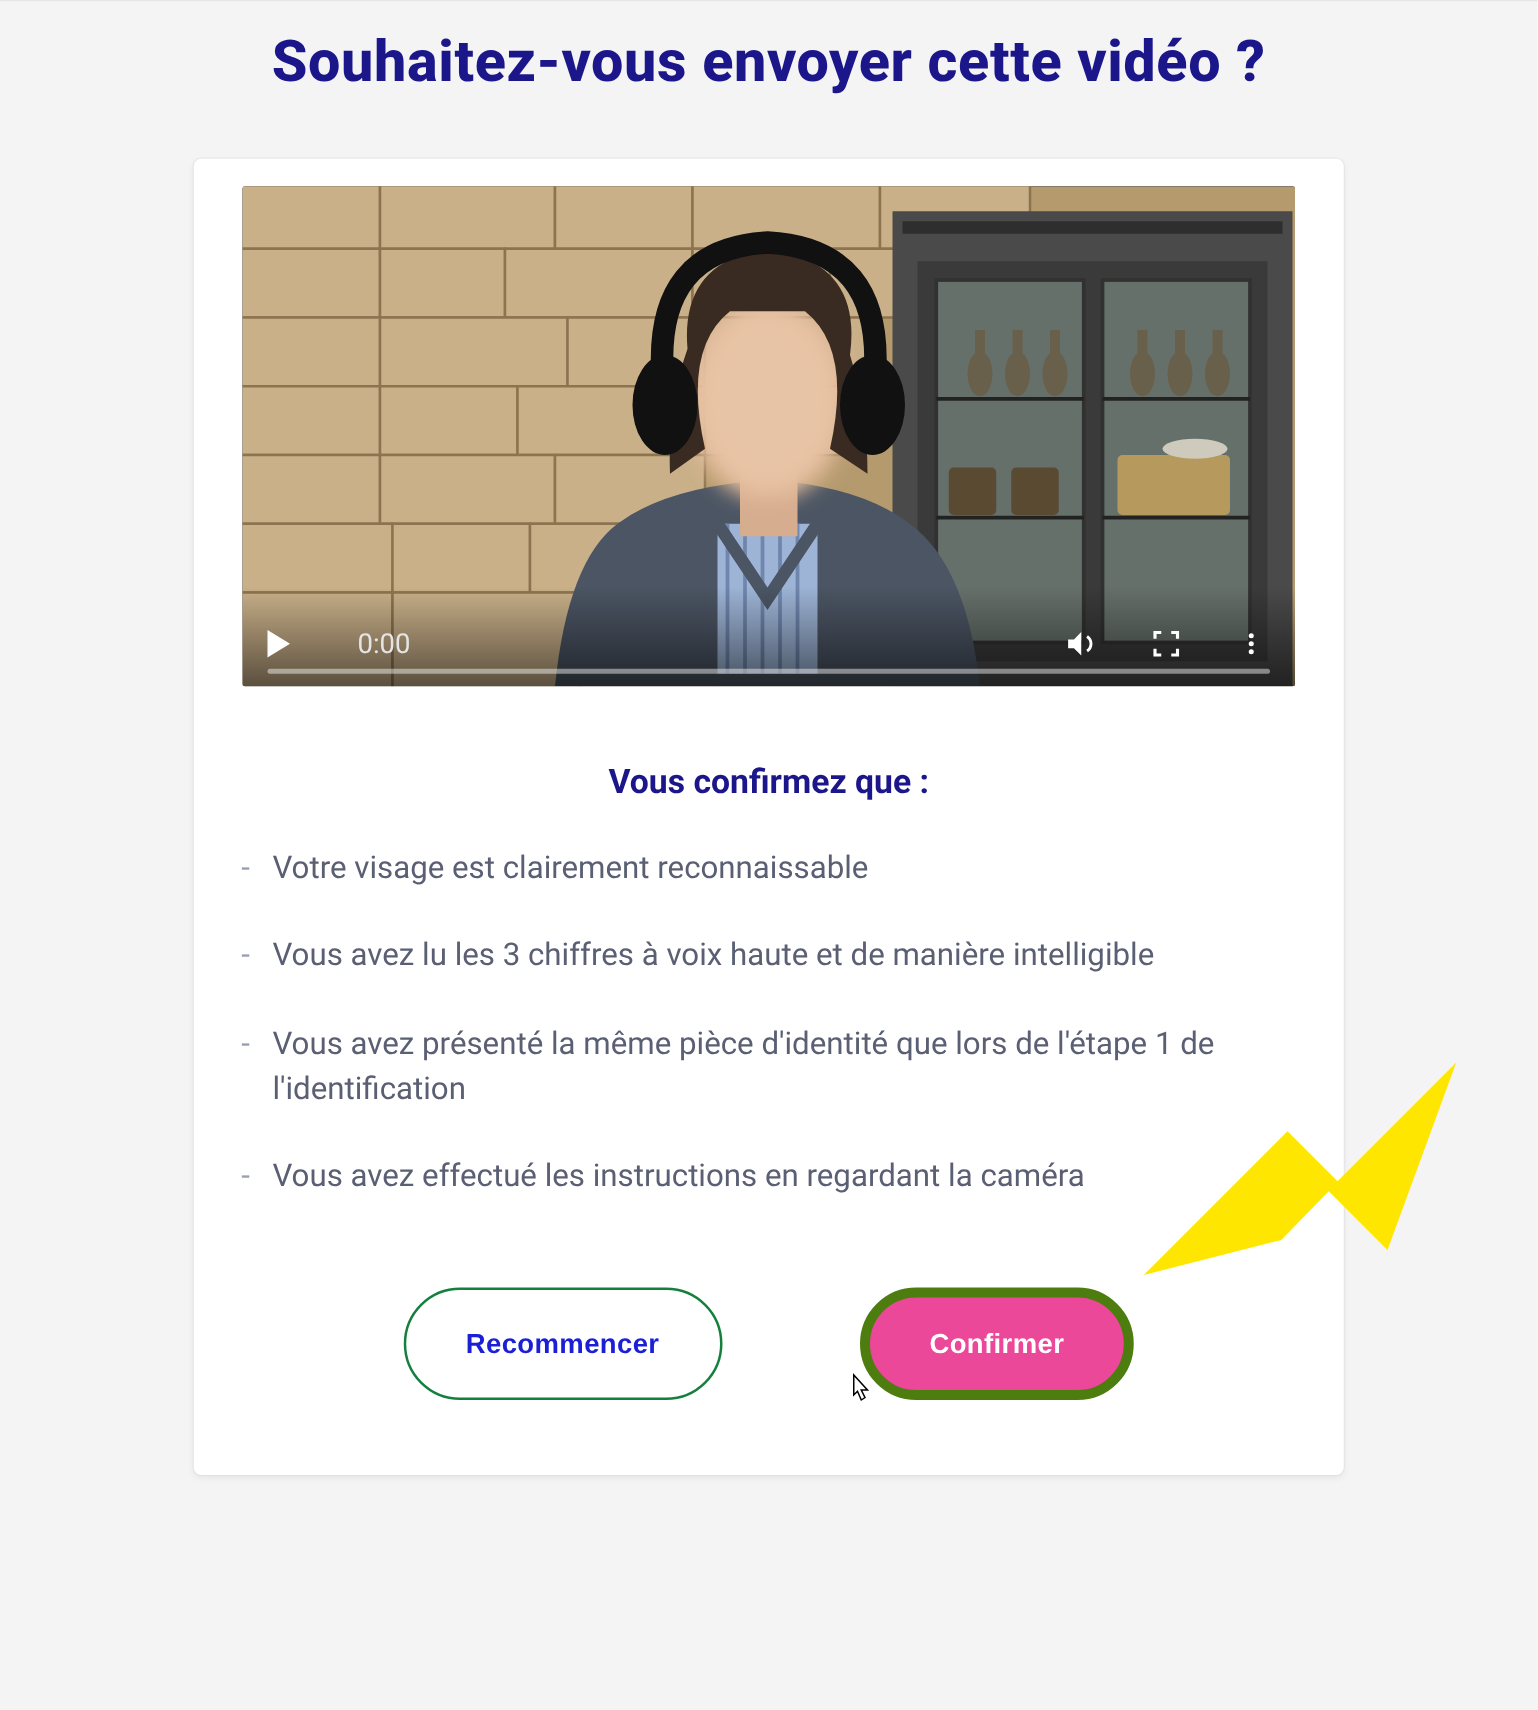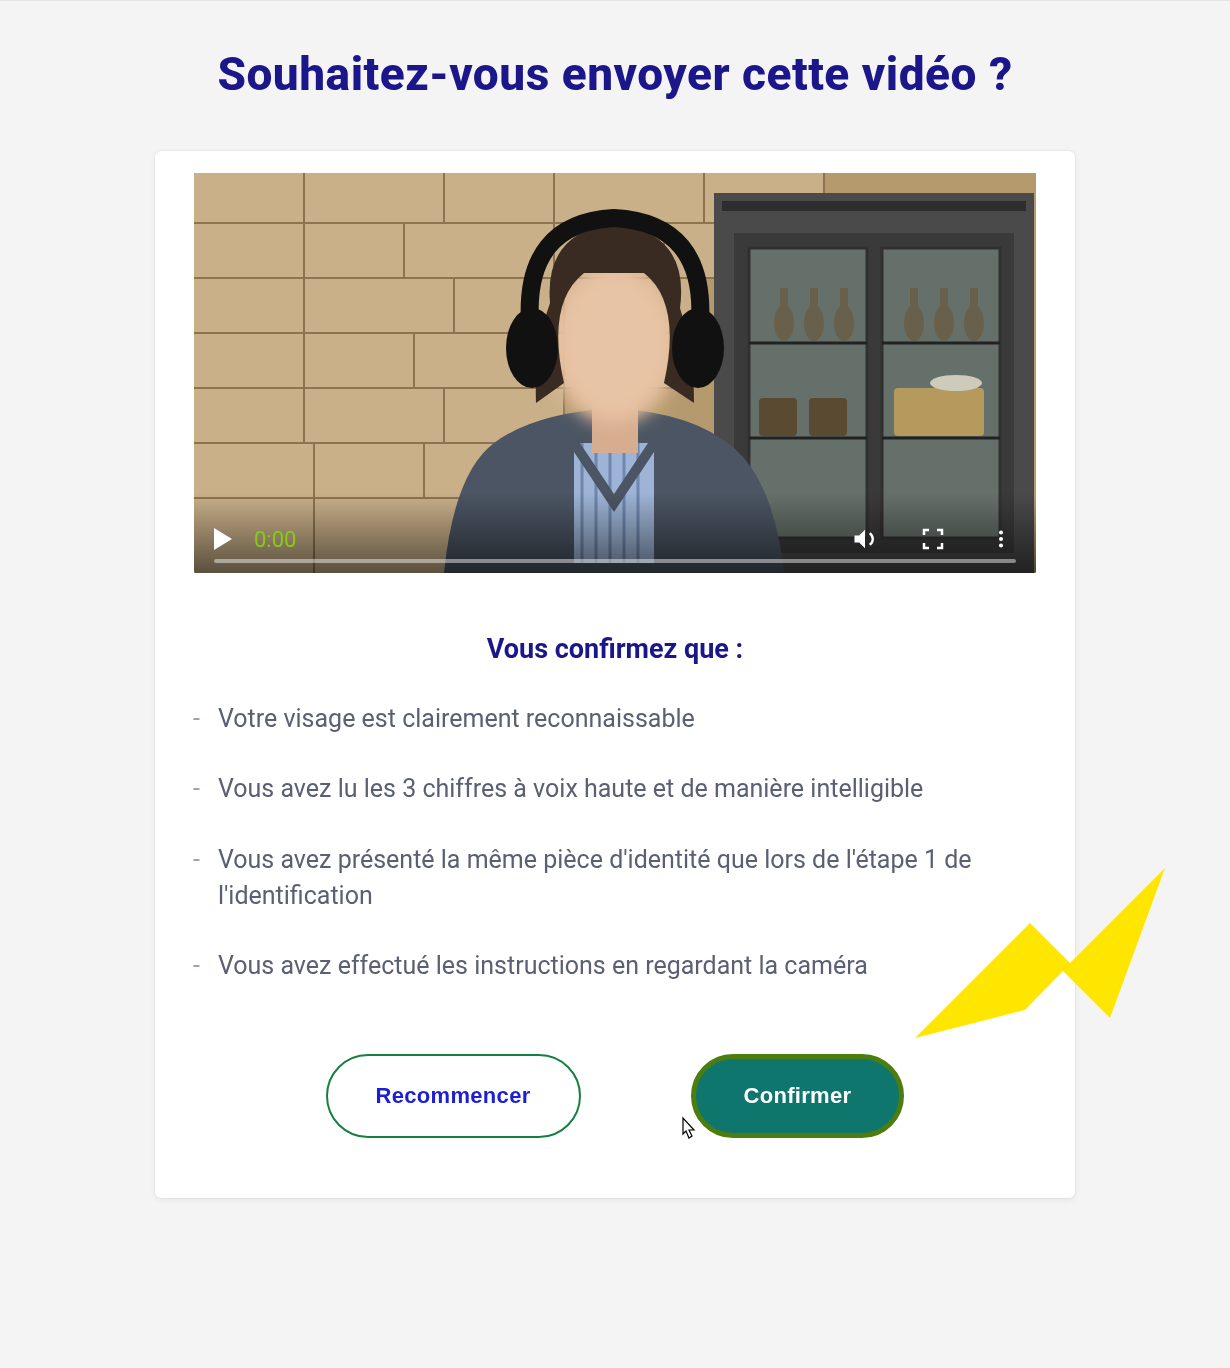--- a/index.html
+++ b/index.html
@@ -1,35 +1,35 @@
 <!DOCTYPE html>
 <html><head>
   <meta charset="utf-8">
   <style>
     * { margin:0; padding:0; box-sizing:border-box; }
     body { font-family: -apple-system, BlinkMacSystemFont, "Segoe UI", Roboto, Helvetica, Arial, sans-serif; background:#f4f4f5; width:1230px; height:1368px; overflow:hidden; border-top:1px solid #e5e5e7;}
-    .page-title { text-align:center; color:#1b168a; font-weight:800; font-size:46px; letter-spacing:0.5px; padding:46px 20px 50px; }
+    .page-title { text-align:center; color:#1b168a; font-weight:800; font-size:46px; letter-spacing:0.5px; padding:22px 20px 50px; }
     .card { background:#ffffff; width:920px; margin:0 auto; border-radius:6px; box-shadow:0 0 0 1px rgba(0,0,0,0.03), 0 2px 6px rgba(0,0,0,0.06); padding:22px 38px 60px; position:relative; }
     .video-wrap { position:relative; width:842px; height:400px; margin:0 auto 60px; border-radius:2px; overflow:hidden; background:#333; }
     .thumb { position:absolute; inset:0; }
     .controls { position:absolute; left:0; right:0; bottom:0; height:58px; display:flex; align-items:center; padding:0 20px 10px; color:#fff; font-size:20px; }
     .play { display:flex; align-items:center; gap:22px; }
     .triangle { width:0; height:0; border-left:18px solid #fff; border-top:11px solid transparent; border-bottom:11px solid transparent; }
-    .time { font-size:22px; color:#84cc16; }
+    .time { font-size:22px; color:#e5e5e5;margin-left:32px; }
     .spacer { flex:1; }
     .icon-btn { width:30px; height:30px; display:flex; align-items:center; justify-content:center; margin-left:38px; }
     .seek { position:absolute; left:20px; right:20px; bottom:10px; height:4px; background:rgba(255,255,255,0.45); border-radius:2px; }
     .subheading { text-align:center; color:#1b168a; font-weight:700; font-size:27px; margin-bottom:36px; }
     .checklist { list-style:none; padding:0; }
     .checklist li { display:flex; align-items:flex-start; gap:18px; color:#5a5f74; font-size:25px; line-height:1.45; margin-bottom:34px; }
     .checklist li .dash { color:#9aa0b3; flex:0 0 auto; }
     .actions { display:flex; justify-content:center; gap:110px; margin-top:70px; position:relative; }
     .btn { border-radius:999px; font-size:22px; font-weight:700; padding:24px 48px; cursor:pointer; letter-spacing:0.3px; }
     .btn-outline { background:#fff; color:#1b1fd6; border:2px solid #15803d; }
-    .btn-solid { background:#0f766e; color:#fff; border:5px solid #4d7c0f; }
+    .btn-solid { background:#ec4899; color:#fff; border:8px solid #4d7c0f; }
     .arrow { position:absolute; right:-100px; bottom:130px; width:260px; height:200px; pointer-events:none; }
     .cursor { position:absolute; left:50%; transform:translateX(60px); bottom:-6px; pointer-events:none; }
   </style>
 </head>
 <body>
 
 <h1 class="page-title">Souhaitez-vous envoyer cette vidéo ?</h1>
 
 <div class="card">
 

